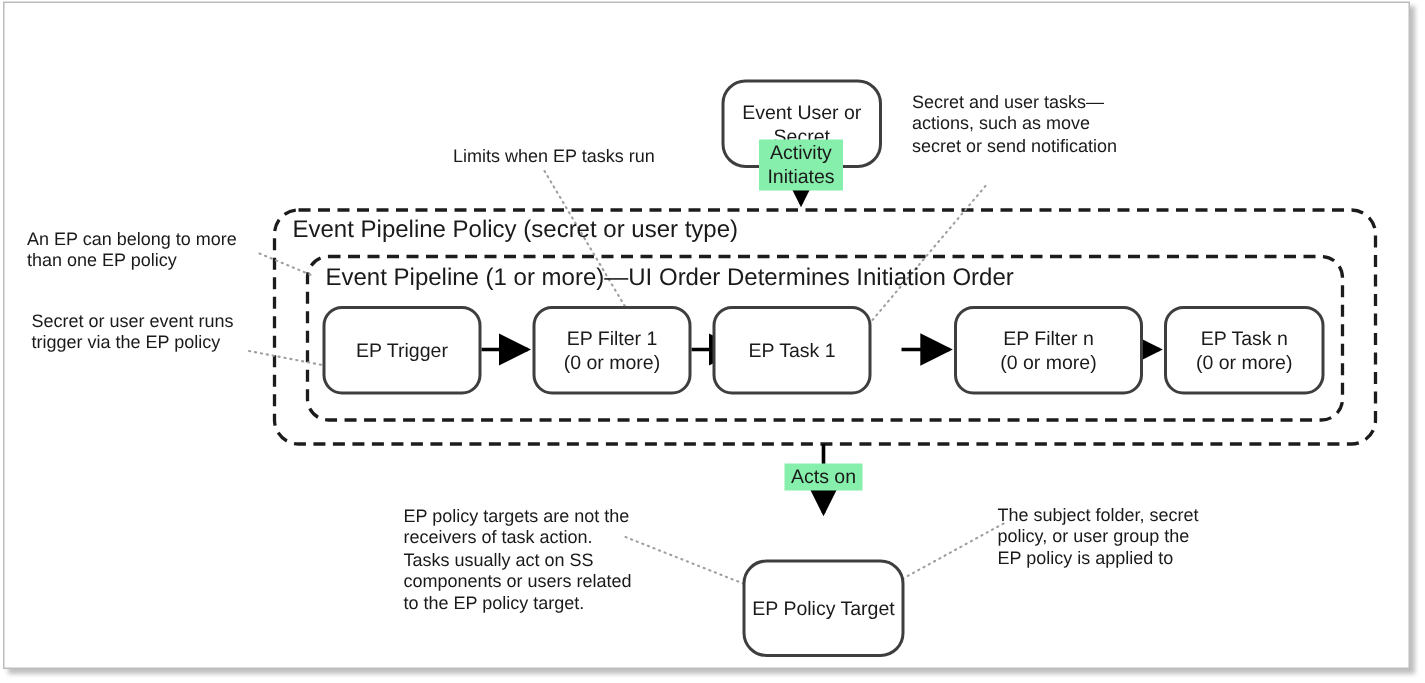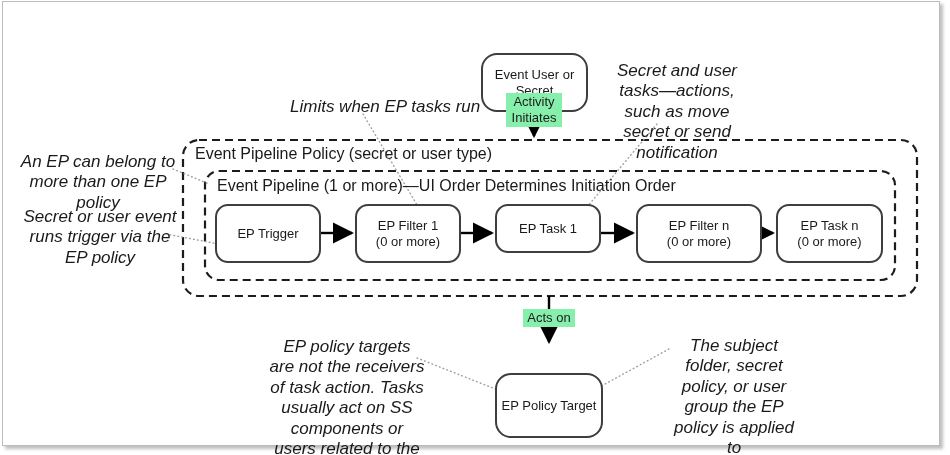--- a/index.html
+++ b/index.html
@@ -12,22 +12,22 @@
   .node{position:absolute;display:flex;flex-direction:column;align-items:center;justify-content:center;
         text-align:center;border:2px solid #3e3e3e;background:#ffffff;font-size:13px;line-height:1.18;
         box-sizing:border-box;}
   .node .sub{font-size:13px;}
   .r15{border-radius:16px;margin-top:28px;}
   .r13{border-radius:13px;}
   .nowrap{white-space:nowrap;}
 
   .flow-label{position:absolute;background:#86efac;text-align:center;font-size:13px;line-height:1.22;padding:1px 0;}
   .container-label{position:absolute;font-size:16px;white-space:nowrap;}
-  .annotation{position:absolute;font-style:italic;font-size:17px;line-height:1.2;text-align:center;}
-  .annotation.nowrap{white-space:nowrap;}
+  .annotation{position:absolute;font-size:12px;line-height:1.2;}
+  .annotation.nowrap{white-space:nowrap;margin-left:12px;}
 </style>
 </head>
 <body>
 
 <div class="canvas">
   <div class="page">
 
     <svg class="lines" viewBox="0 0 950 455">
       <defs>
         <marker id="arrow" viewBox="0 0 10 10" refX="9" refY="5" markerWidth="9" markerHeight="9" orient="auto-start-reverse">
@@ -63,21 +63,21 @@
     <div class="container-label" style="left:214px;top:175px;">Event Pipeline (1 or more)—UI Order Determines Initiation Order</div>
 
     <div class="node r13" style="left:212px;top:202px;width:106px;height:59px;">
       <span>EP Trigger</span>
       <span class="sub"></span>
     </div>
     <div class="node r13" style="left:352px;top:202px;width:106px;height:59px;">
       <span>EP Filter 1</span>
       <span class="sub">(0 or more)</span>
     </div>
-    <div class="node r13" style="left:492px;top:202px;width:106px;height:49px;">
+    <div class="node r13" style="left:472px;top:202px;width:106px;height:59px;">
       <span>EP Task 1</span>
       <span class="sub"></span>
     </div>
     <div class="node r13" style="left:633px;top:202px;width:126px;height:59px;">
       <span>EP Filter n</span>
       <span class="sub">(0 or more)</span>
     </div>
     <div class="node r13" style="left:773px;top:202px;width:107px;height:59px;">
       <span>EP Task n</span>
       <span class="sub">(0 or more)</span>

